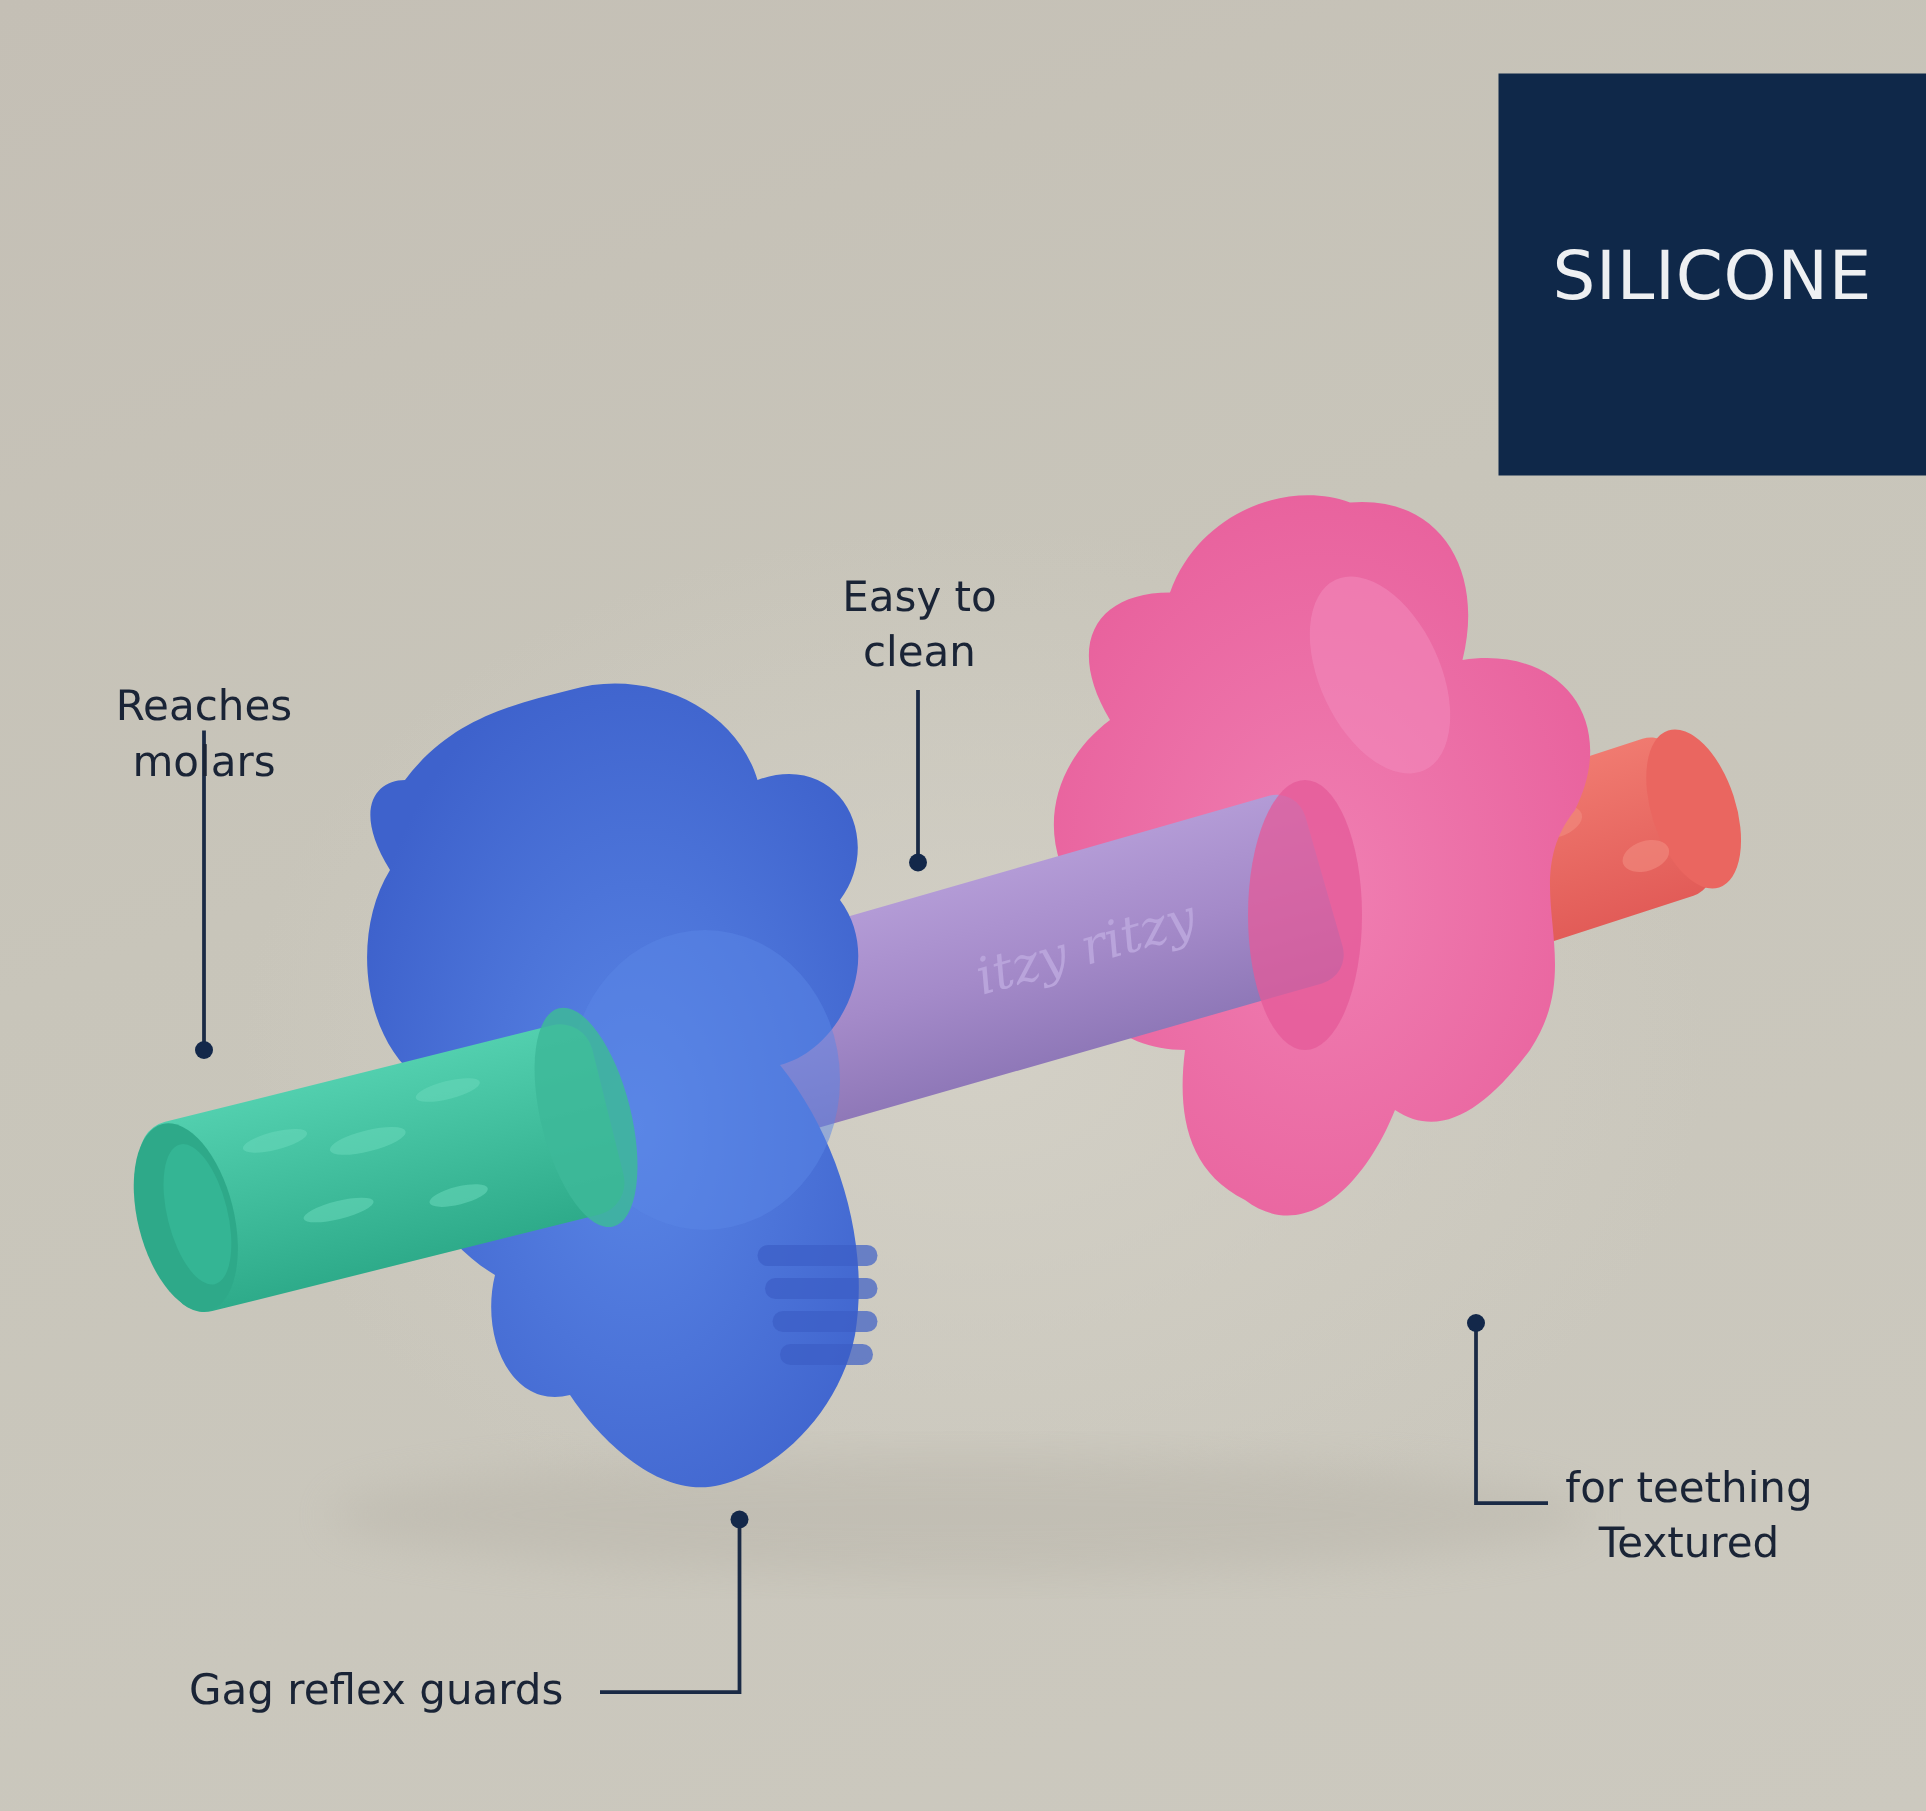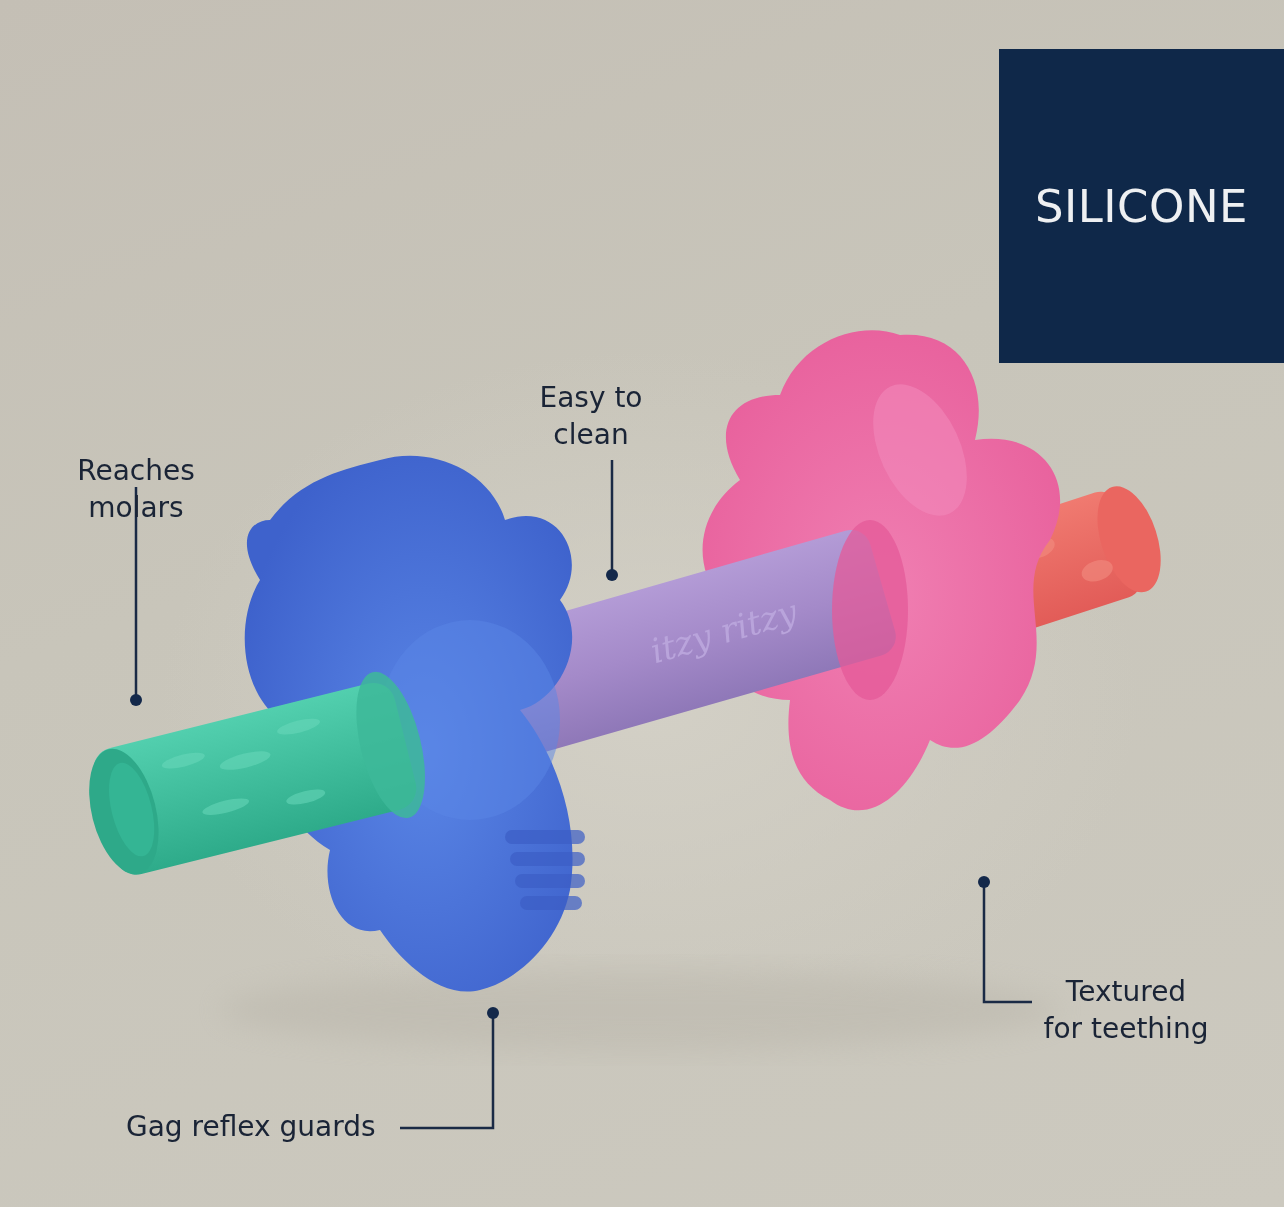--- a/index.html
+++ b/index.html
@@ -9,21 +9,21 @@
       font-family: "DejaVu Sans", sans-serif;
       position: relative;
     }
     .stage {
       position: absolute; left: 0; top: 0; width: 1284px; height: 1207px;
       background:
         radial-gradient(ellipse 700px 500px at 650px 700px, #d3d0c6 0%, rgba(211,208,198,0) 70%),
         linear-gradient(160deg, #c4bfb5 0%, #c8c5ba 40%, #ccc9bf 100%);
     }
     .title-box {
-      position: absolute; left: 999px; top: 49px; width: 285px; height: 314px;
+      position: absolute; left: 999px; top: 49px; width: 285px; height: 268px;
       background: #0f2849;
       display: flex; flex-direction: column; align-items: center; justify-content: center;
     }
     .title-line {
       color: #eef0f2; font-size: 45px; line-height: 53px; letter-spacing: 0.5px;
       font-family: "DejaVu Sans", sans-serif; text-align: center;
     }
     .callout-text {
       position: absolute; color: #1a2436; font-size: 28px; line-height: 37px;
       text-align: center; font-family: "DejaVu Sans", sans-serif;
@@ -131,25 +131,25 @@
 
 <div class="title-box">
   <div class="title-line">SILICONE</div>
 </div>
 
 <div class="callout-text" style="left:66px; top:404px; width:140px;margin-top:48px;">
   <div>Reaches</div>
   <div>molars</div>
 </div>
 
-<div class="callout-text" style="left:518px; top:379px; width:146px;">
+<div class="callout-text" style="left:540px; top:379px; width:146px;">
   <div>Easy to</div>
   <div>clean</div>
 </div>
 
 <div class="callout-text" style="left:1036px; top:973px; width:180px;">
+  <div>for teething</div>
   <div>Textured</div>
-  <div>for teething</div>
 </div>
 
 <div class="callout-text" style="left:126px; top:1108px; width:255px; text-align:left;">
   <div>Gag reflex guards</div>
 </div>
 
 </body></html>

